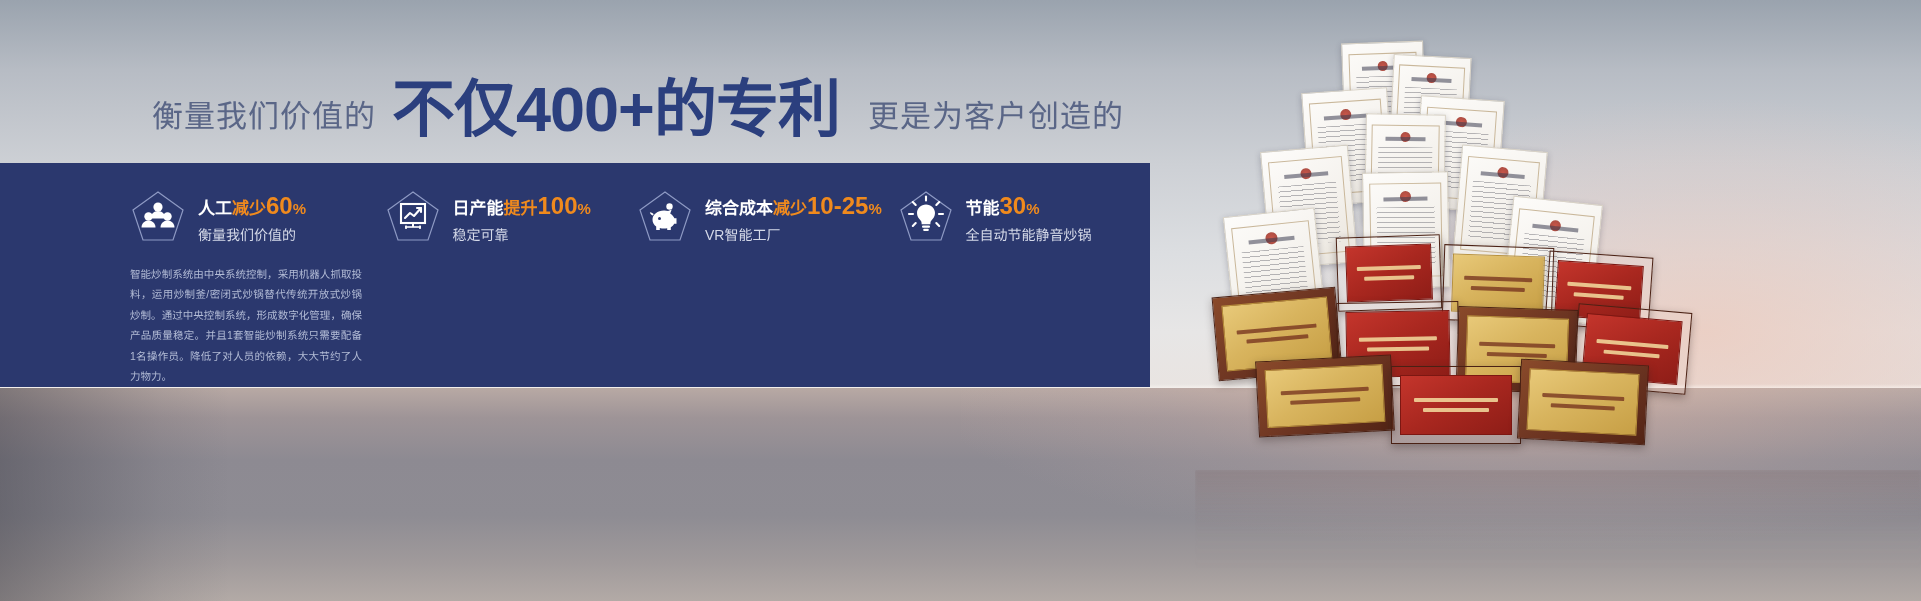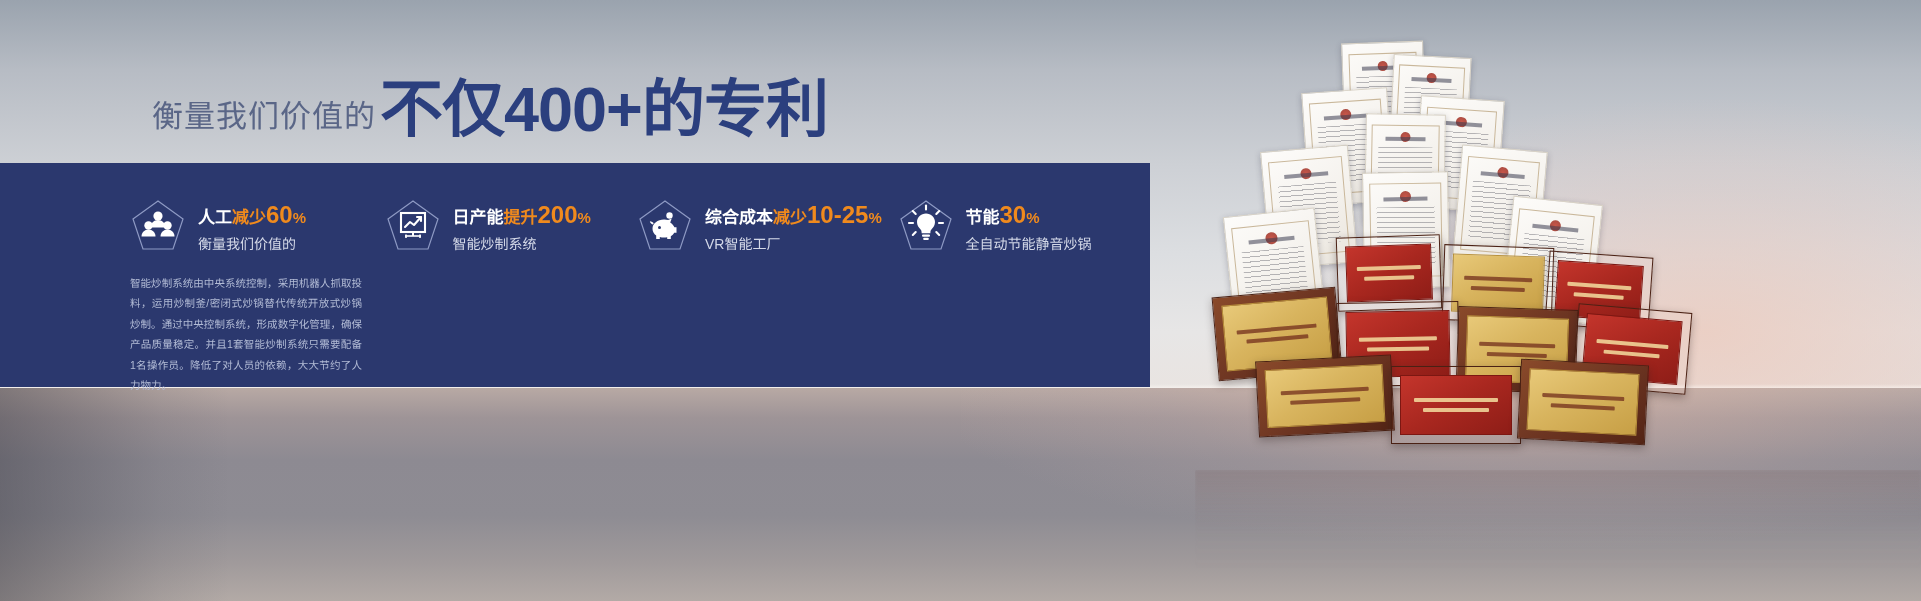--- a/index.html
+++ b/index.html
@@ -41,37 +41,37 @@
   
   .headline{
     position:absolute;left:128px;top:74px;height:62px;
     display:flex;align-items:baseline;white-space:nowrap;
   }
   .hl-lead,.hl-tail{
     font-size:31px;color:#5a6687;letter-spacing:1px;font-weight:400;margin-left:24px;
   }
   .hl-big{
     font-size:63px;font-weight:700;color:#2b3f7e;letter-spacing:-1px;
-    padding:0 4px;line-height:1;position:relative;top:4px;
+    padding:0 4px;line-height:1;position:relative;top:4px;margin-left:12px;
   }
   .hl-gold{
     font-size:33px;font-weight:700;color:#f08a1d;letter-spacing:1px;
   }
   
   .panel-block{
     position:absolute;left:0;top:163px;width:1150px;height:224px;
     background:#2b386e;
   }
 
   .features{
     position:absolute;left:0;top:163px;width:1150px;height:224px;
     display:flex;
   }
   .feature{
-    position:relative;width:260px;margin-left:22px;padding-top:32px;
+    position:relative;width:260px;margin-left:22px;padding-top:23px;
   }
   .feature:first-child{margin-left:130px;}
   .feature:nth-child(2){margin-left:2px;}
   .feature:nth-child(3){margin-left:0;}
   .feature:nth-child(4){margin-left:8px;}
 
   .f-head{display:flex;align-items:center;height:62px;}
   .f-icon{
     width:56px;height:56px;flex:none;position:relative;margin-right:12px;
   }
@@ -159,20 +159,21 @@
   <div class="bg-sky"></div>
   <div class="bg-sky-warm"></div>
   <div class="bg-horizon"></div>
   <div class="bg-sea"></div>
   <div class="bg-sea-warm"></div>
   <div class="bg-left-dark"></div>
 
   <div class="headline">
     <span class="hl-lead">衡量我们价值的</span>
     <span class="hl-big">不仅400+的专利</span>
+    <span class="hl-tail">更是为客户创造的</span>
   </div>
 
   <div class="panel-block"></div>
 
   <div class="features">
 
     <div class="feature">
       <div class="f-head">
         <div class="f-icon">
           <svg viewBox="0 0 56 56">
@@ -201,22 +202,22 @@
             <rect x="16" y="15" width="24" height="19" fill="none" stroke="#ffffff" stroke-width="2.1"></rect>
             <polyline points="20,29 25,24 29,27 36,19" fill="none" stroke="#ffffff" stroke-width="2.1" stroke-linecap="round" stroke-linejoin="round"></polyline>
             <path d="M32 19h4v4" fill="none" stroke="#ffffff" stroke-width="2.1" stroke-linecap="round" stroke-linejoin="round"></path>
             <line x1="28" y1="34" x2="28" y2="38" stroke="#ffffff" stroke-width="2"></line>
             <line x1="21" y1="40" x2="21" y2="36.5" stroke="#ffffff" stroke-width="1.6"></line>
             <line x1="35" y1="40" x2="35" y2="36.5" stroke="#ffffff" stroke-width="1.6"></line>
             <line x1="20" y1="38" x2="36" y2="38" stroke="#ffffff" stroke-width="1.6"></line>
           </svg>
         </div>
         <div class="f-titles">
-          <div class="f-title"><span>日产能</span><span class="accent">提升</span><span class="num">200</span><span class="pct">%</span></div>
-          <div class="f-sub">智能炒制系统</div>
+          <div class="f-title"><span>日产能</span><span class="accent">提升</span><span class="num">100</span><span class="pct">%</span></div>
+          <div class="f-sub">稳定可靠</div>
         </div>
       </div>
     </div>
 
     <div class="feature">
       <div class="f-head">
         <div class="f-icon">
           <svg viewBox="0 0 56 56">
             <polygon points="28,3 53,21 43,51 13,51 3,21" fill="none" stroke="#8e9ac4" stroke-width="1.2"></polygon>
             <circle cx="32.5" cy="17.5" r="3.2" fill="#ffffff"></circle>

